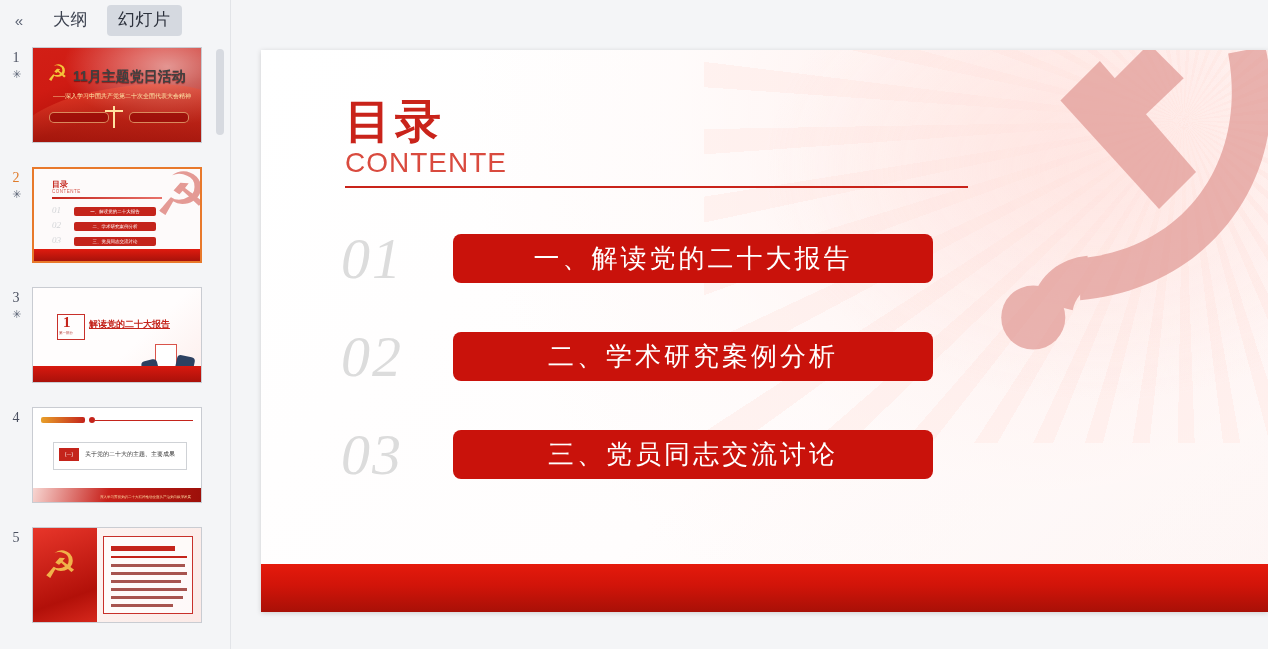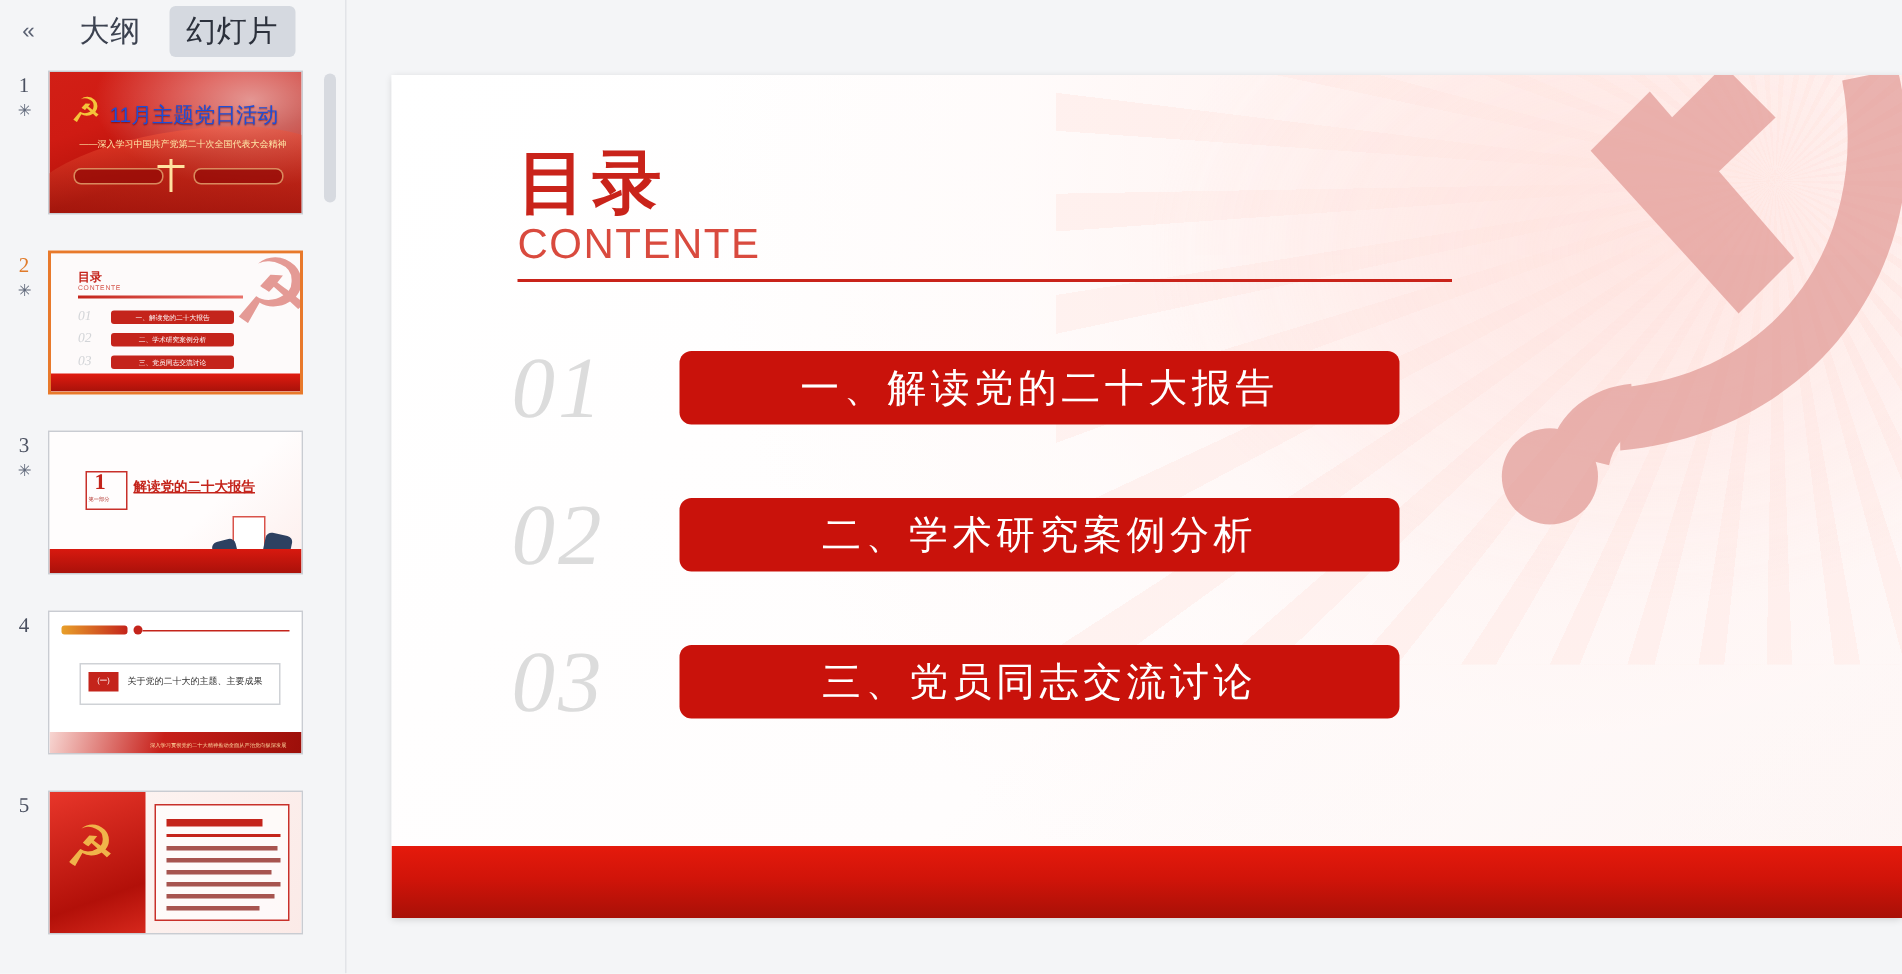--- a/index.html
+++ b/index.html
@@ -47,21 +47,21 @@
     display: flex;
     align-items: center;
     justify-content: center;
     color: #5a6172;
     font-size: 15px;
     cursor: pointer;
     border-radius: 3px;
   }
 
   .tab-btn {
-    font-size: 20px;
+    font-size: 17px;
     color: #3c4250;
     padding: 5px 11px;
     border-radius: 4px;
     cursor: pointer;
     margin-left: 8px;
     letter-spacing: 0.5px;
     line-height: 1.2;
   }
   .tab-btn.active {
     background: #d5d9e0;
@@ -136,21 +136,21 @@
   }
   .t1-emblem {
     position: absolute; left: 14px; top: 14px;
     width: 26px; height: 24px;
     color: #f4c43a;
     font-size: 23px;
     line-height: 1;
   }
   .t1-title {
     position: absolute; left: 40px; top: 20px;
-    font-size: 14px; font-weight: normal; color: #1d4ed8;
+    font-size: 14px; font-weight: bold; color: #404040;
     text-shadow: 0 1px 1px rgba(90,0,0,.6);
     white-space: nowrap;
   }
   .t1-sub {
     position: absolute; left: 20px; top: 44px;
     font-size: 6px; color: #ffe9a8; white-space: nowrap;
   }
   .t1-pill {
     position: absolute; top: 64px;
     height: 9px; width: 58px;

